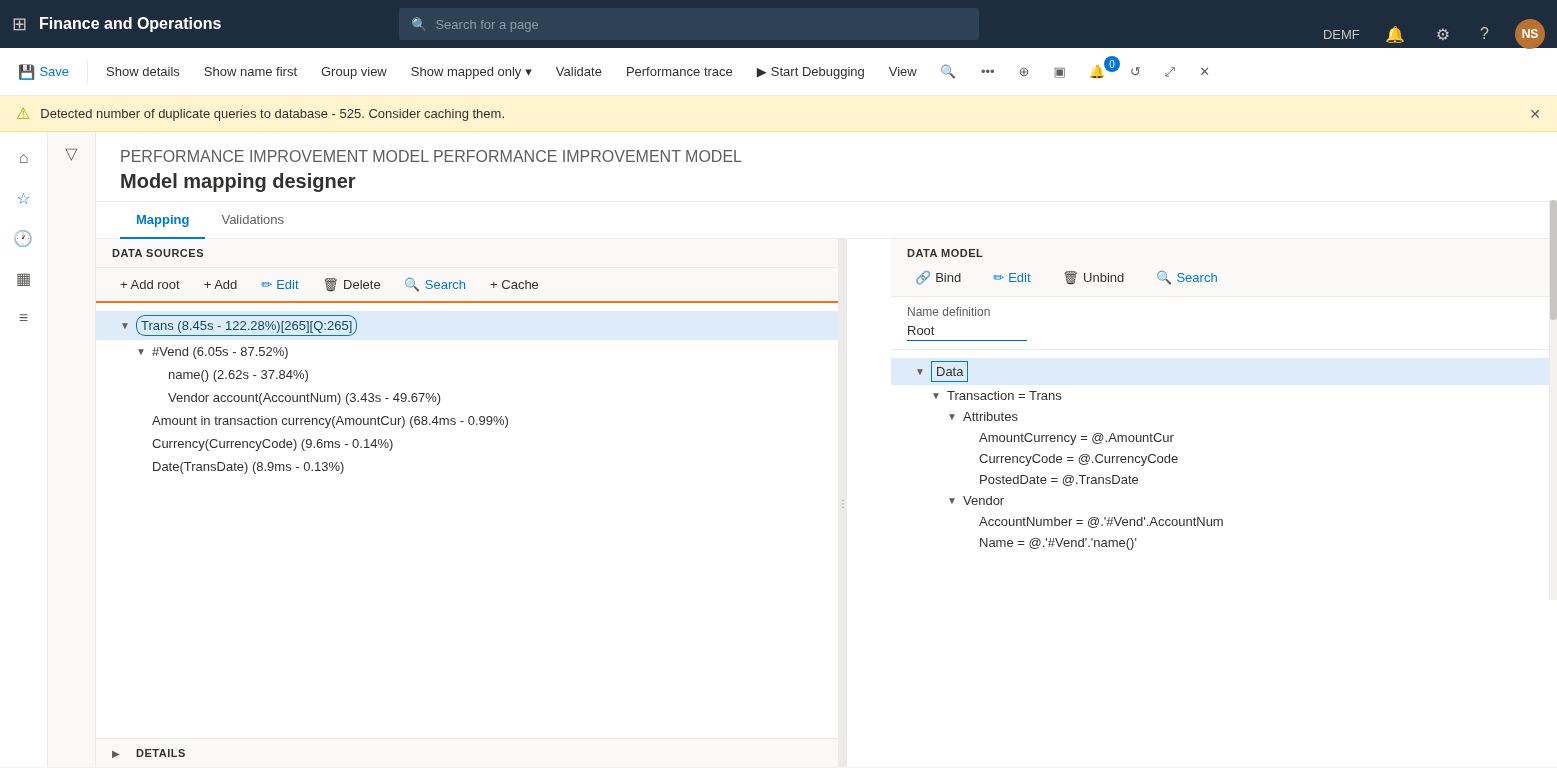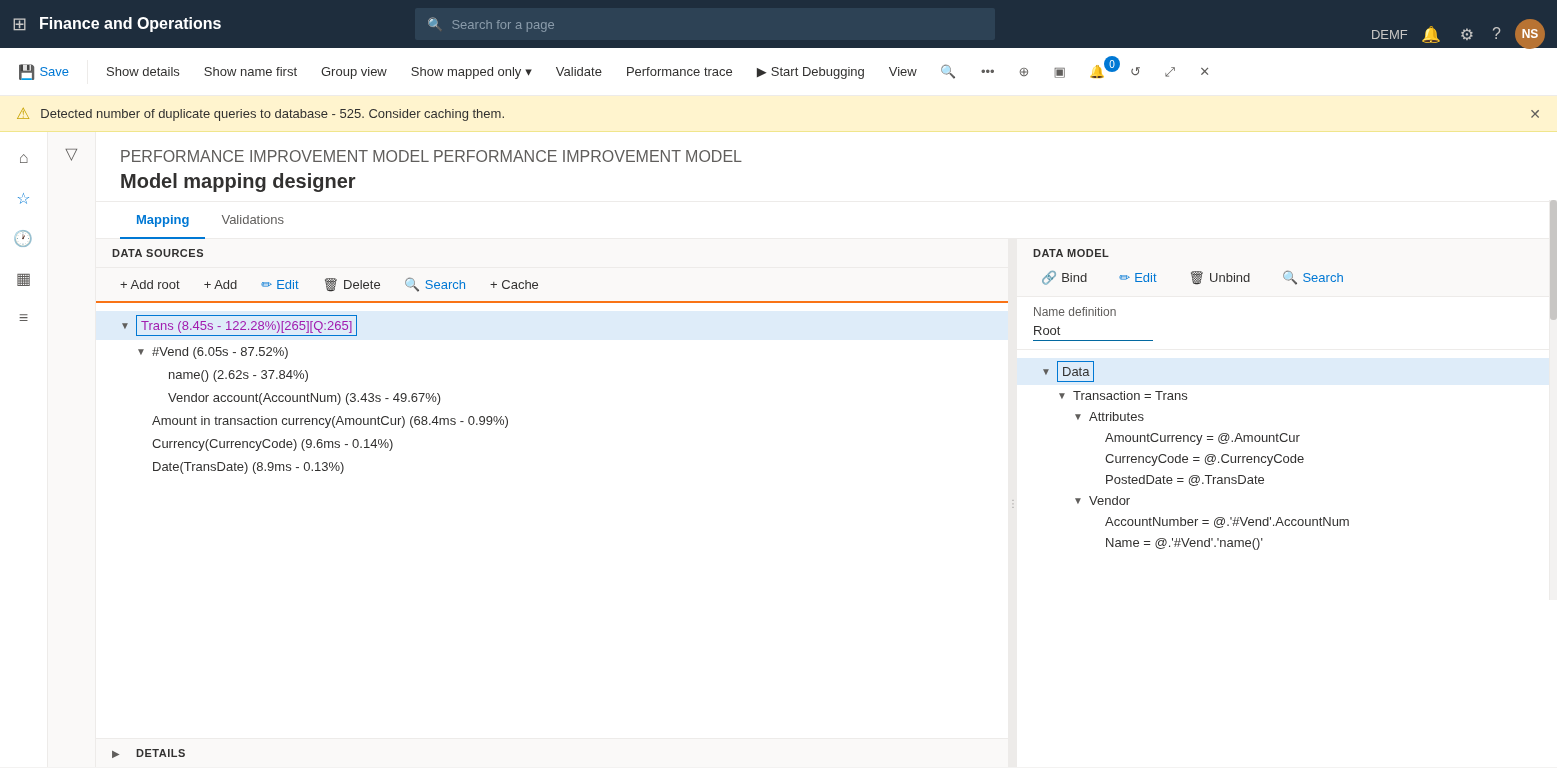--- a/index.html
+++ b/index.html
@@ -33,21 +33,21 @@
       border: none;
       outline: none;
       color: #c8c6c4;
       font-size: 13px;
       width: 100%;
     }
     .top-nav .search-bar input::placeholder { color: #8a9baa; }
     .top-nav .nav-right {
       display: flex;
       align-items: center;
-      gap: 10px;
+      gap: 22px;
       margin-left: auto;
       margin-top: 20px;
     }
     .top-nav .nav-right .user-env { color: #c8c6c4; font-size: 13px; }
     .top-nav .nav-right .icon-btn {
       color: #c8c6c4;
       font-size: 16px;
       cursor: pointer;
       background: none;
       border: none;
@@ -270,21 +270,21 @@
     }
 
     .tree-item {
       display: flex;
       align-items: center;
       padding: 4px 8px;
       cursor: pointer;
       white-space: nowrap;
     }
     .tree-item.selected { background: #deecf9; }
-    .tree-item.selected .item-text { color: #a21caf; }
+    .tree-item.selected .item-text { color: #0c4a6e; border-radius: 9px; }
     .tree-indent-1 { padding-left: 24px; }
     .tree-indent-2 { padding-left: 40px; }
     .tree-indent-3 { padding-left: 56px; }
 
     .expand-icon {
       width: 16px;
       display: inline-block;
       color: #605e5c;
       font-size: 10px;
     }
@@ -297,24 +297,25 @@
       cursor: col-resize;
       display: flex;
       align-items: center;
       justify-content: center;
       color: #a19f9d;
       font-size: 10px;
     }
 
     
     .right-panel {
-      width: 540px;
+      width: 710px;
       display: flex;
       flex-direction: column;
       overflow: hidden;
+      padding-left: 44px;
     }
 
     .right-panel-header {
       padding: 8px 16px;
       background: #faf9f8;
       border-bottom: 1px solid #edebe9;
     }
     .right-panel-title {
       font-size: 11px;
       font-weight: 700;

